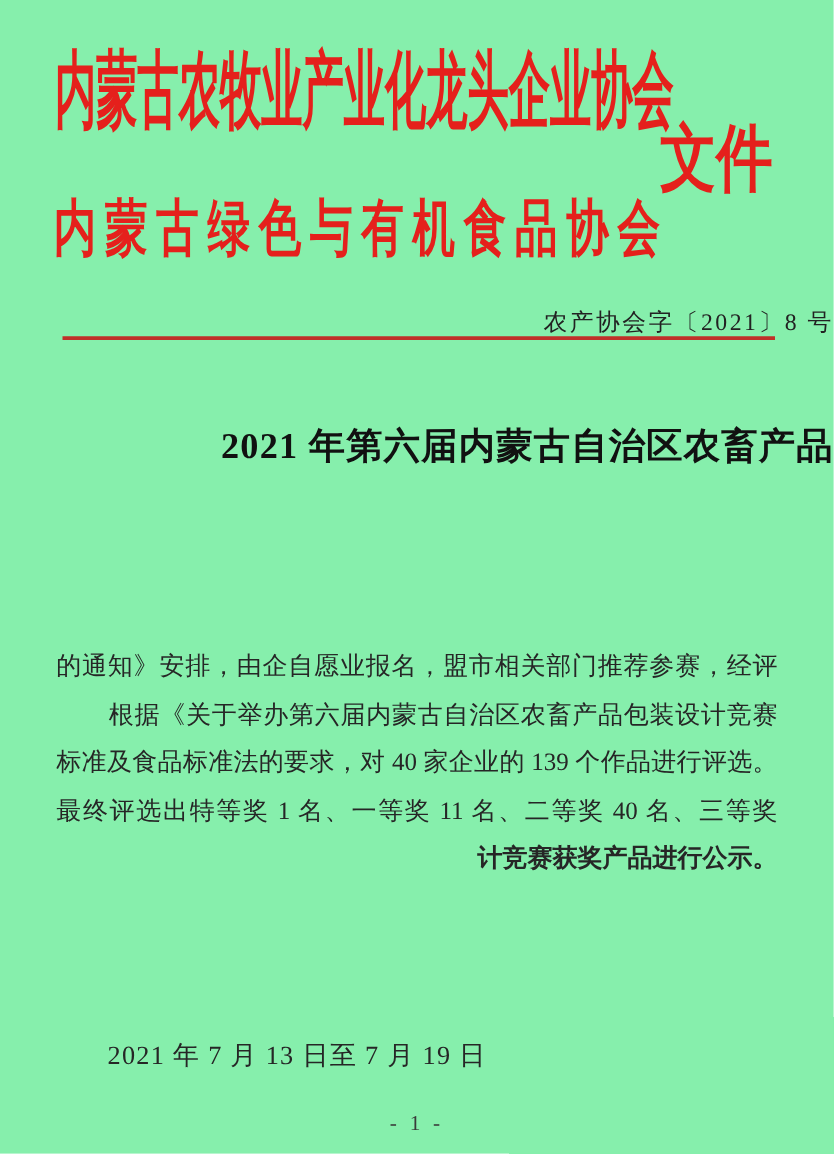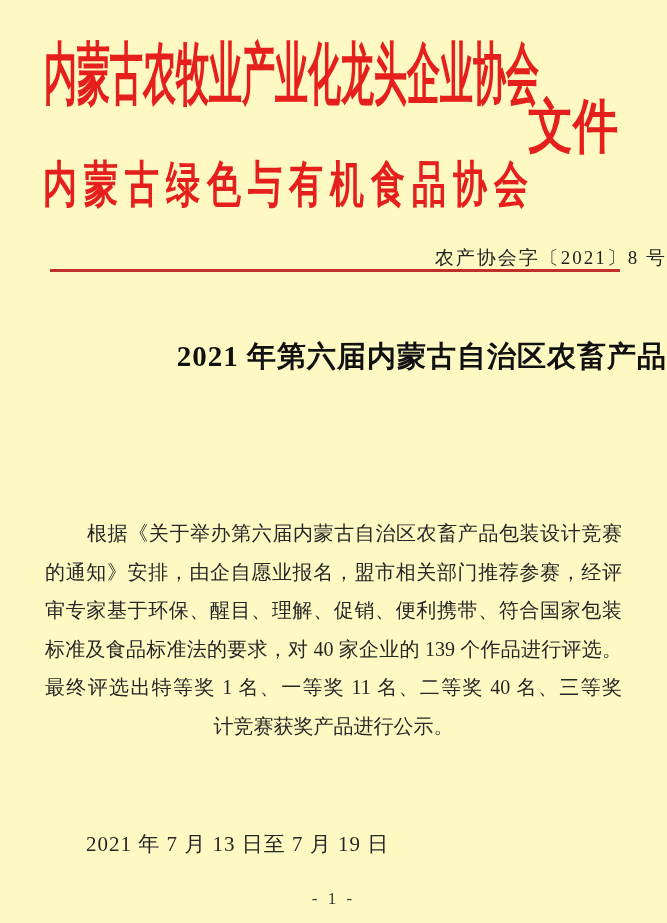--- a/index.html
+++ b/index.html
@@ -1,20 +1,20 @@
 <!DOCTYPE html>
 <html><head>
 <meta charset="utf-8">
 <style>
   html, body { margin: 0; padding: 0; background: #ffffff; }
   .page {
     position: relative;
     width: 667px;
     height: 923px;
-    background: #fef9c3;
+    background: #86efac;
     overflow: hidden;
     font-family: "Liberation Serif", "DejaVu Serif", serif;
   }
   
   .org-line1 {
     position: absolute;
     left: 44px;
     top: 42px;
     font-size: 33px;
     line-height: 33px;
@@ -97,21 +97,21 @@
     height: 38.5px;
     overflow: hidden;
     text-align: justify;
   }
   .body-para .pline.fill::after {
     content: "";
     display: inline-block;
     width: 100%;
   }
   .body-para .pline.indent { text-indent: 42px; }
-  .body-para .pline.last { text-align: center; }
+  .body-para .pline.last { text-align: right; font-weight: bold; }
   .section-heading {
     position: absolute;
     left: 87px;
     top: 790px;
     font-size: 22px;
     font-weight: bold;
     color: #1a1a1a;
     letter-spacing: 1px;
     white-space: nowrap;
   }
@@ -148,23 +148,22 @@
   <div class="org-line2">内蒙古绿色与有机食品协会</div>
 
   <div class="doc-number">农产协会字〔2021〕8 号</div>
 
   <div class="red-line"></div>
 
   <div class="title-line l1">2021 年第六届内蒙古自治区农畜产品</div>
 
 
   <div class="body-para">
+    <div class="pline fill">的通知》安排，由企自愿业报名，盟市相关部门推荐参赛，经评</div>
     <div class="pline indent fill">根据《关于举办第六届内蒙古自治区农畜产品包装设计竞赛</div>
-    <div class="pline fill">的通知》安排，由企自愿业报名，盟市相关部门推荐参赛，经评</div>
-    <div class="pline fill">审专家基于环保、醒目、理解、促销、便利携带、符合国家包装</div>
     <div class="pline fill">标准及食品标准法的要求，对 40 家企业的 139 个作品进行评选。</div>
     <div class="pline fill">最终评选出特等奖 1 名、一等奖 11 名、二等奖 40 名、三等奖</div>
     <div class="pline last">计竞赛获奖产品进行公示。</div>
   </div>
 
 
   <div class="section-date">2021 年 7 月 13 日至 7 月 19 日</div>
 
   <div class="page-number">- 1 -</div>
 

